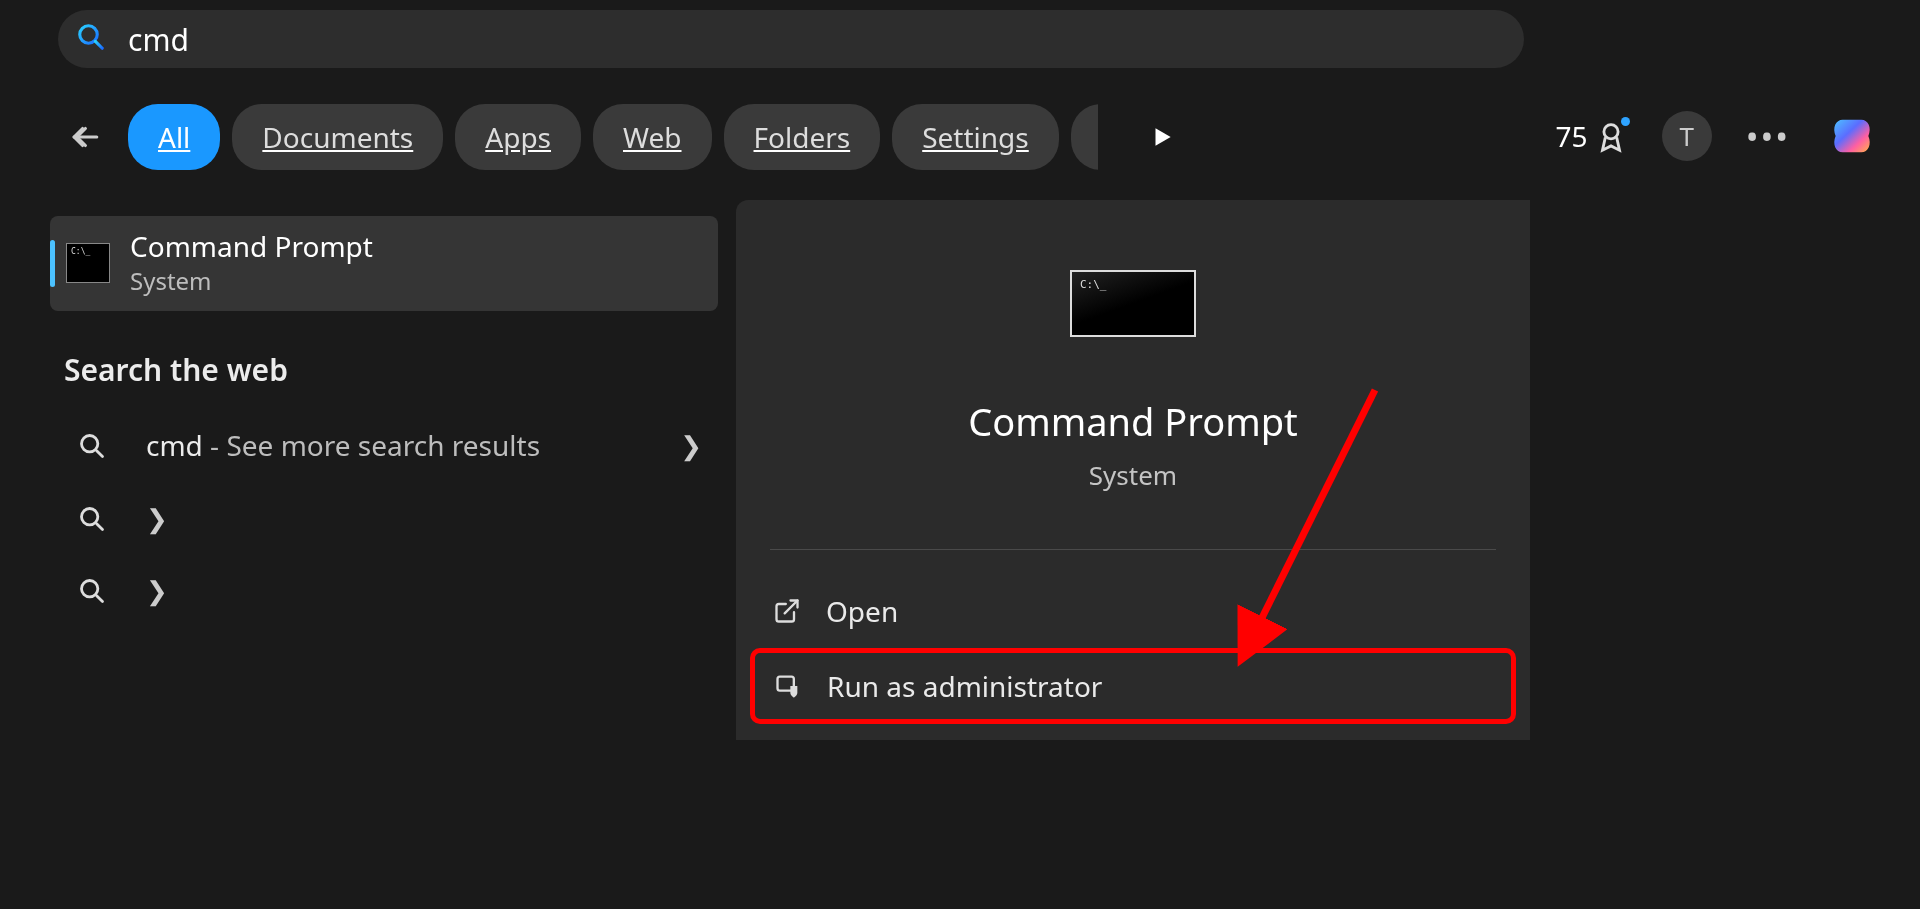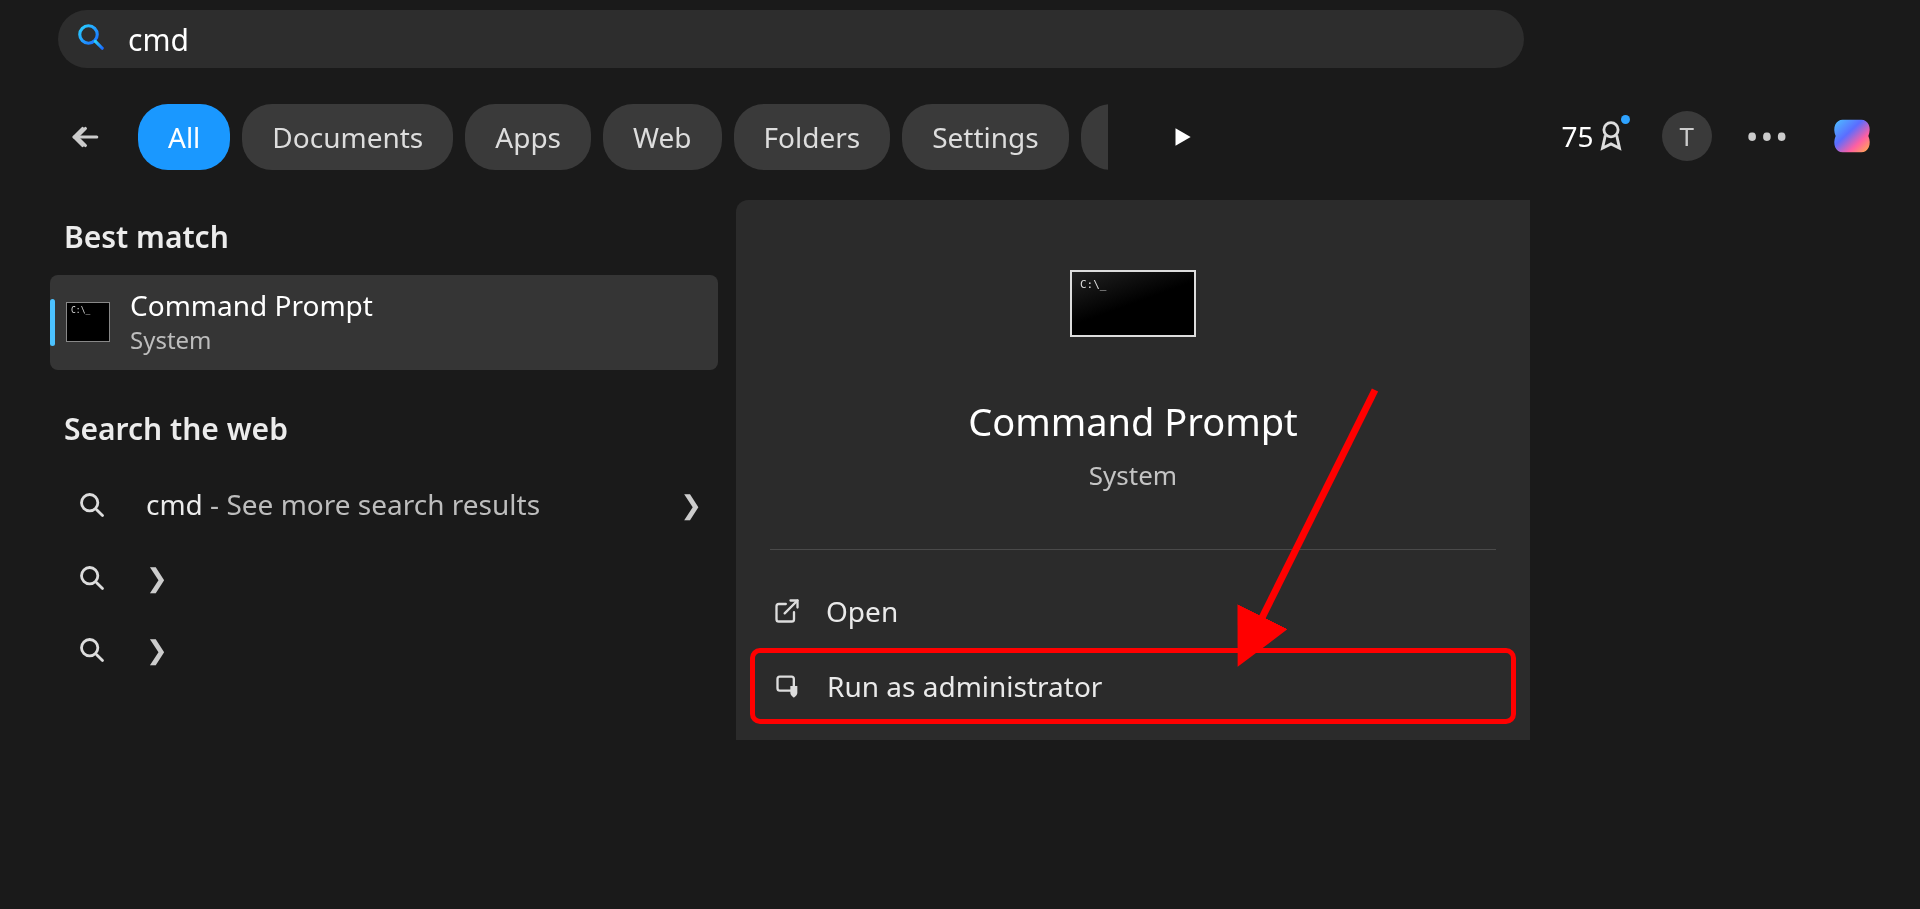--- a/index.html
+++ b/index.html
@@ -38,22 +38,23 @@
     font-family: inherit;
   }
 
   
   .filter-row {
     position: absolute;
     left: 64px;
     top: 104px;
     display: flex;
     align-items: center;
-    gap: 34px;
+    gap: 24px;
     width: 1470px;
+    text-decoration: underline;
   }
   .back-arrow {
     width: 40px; height: 40px;
     display:flex; align-items:center; justify-content:center;
     color:#ccc;
   }
   .tabs {
     display: flex;
     gap: 12px;
     align-items: center;
@@ -82,21 +83,21 @@
 
   .right-icons {
     position: absolute;
     right: 40px;
     top: 108px;
     display: flex;
     align-items: center;
     gap: 34px;
   }
   .rewards {
-    display:flex; 
+    display:flex; align-items:center; gap:6px;
     font-size: 28px;
     color:#fff;
   }
   .medal-icon { position: relative; width: 34px; height: 34px; }
   .user-badge {
     width: 50px; height: 50px;
     border-radius: 50%;
     background: #3a3a3a;
     display:flex; align-items:center; justify-content:center;
     font-size: 26px; color:#ccc;
@@ -293,21 +294,20 @@
           <stop offset="70%" stop-color="#ff5fa2"></stop>
             <stop offset="100%" stop-color="#ffb347"></stop>
         </linearGradient>
       </defs>
       <path d="M16 10 C10 10 7 17 10 24 C7 31 10 38 16 38 L32 38 C38 38 41 31 38 24 C41 17 38 10 32 10 Z" fill="url(#cp1)"></path>
     </svg>
   </div>
 </div>
 
 <div class="left-col">
-  <div class="section-heading">Best match</div>
 
   <div class="best-match-item">
     <div class="cmd-thumb">C:\_</div>
     <div>
       <div class="bm-title">Command Prompt</div>
       <div class="bm-sub">System</div>
     </div>
   </div>
 
   <div class="section-heading web-heading">Search the web</div>

